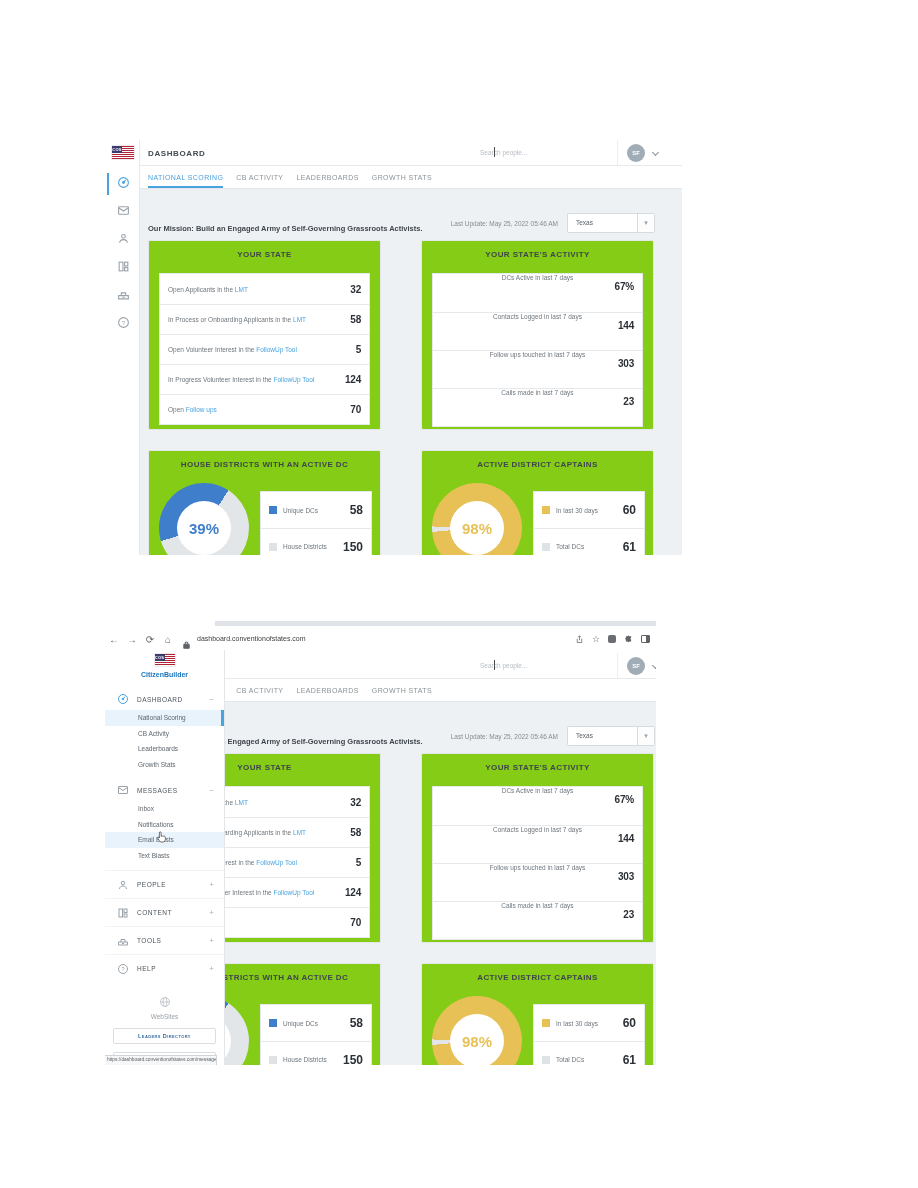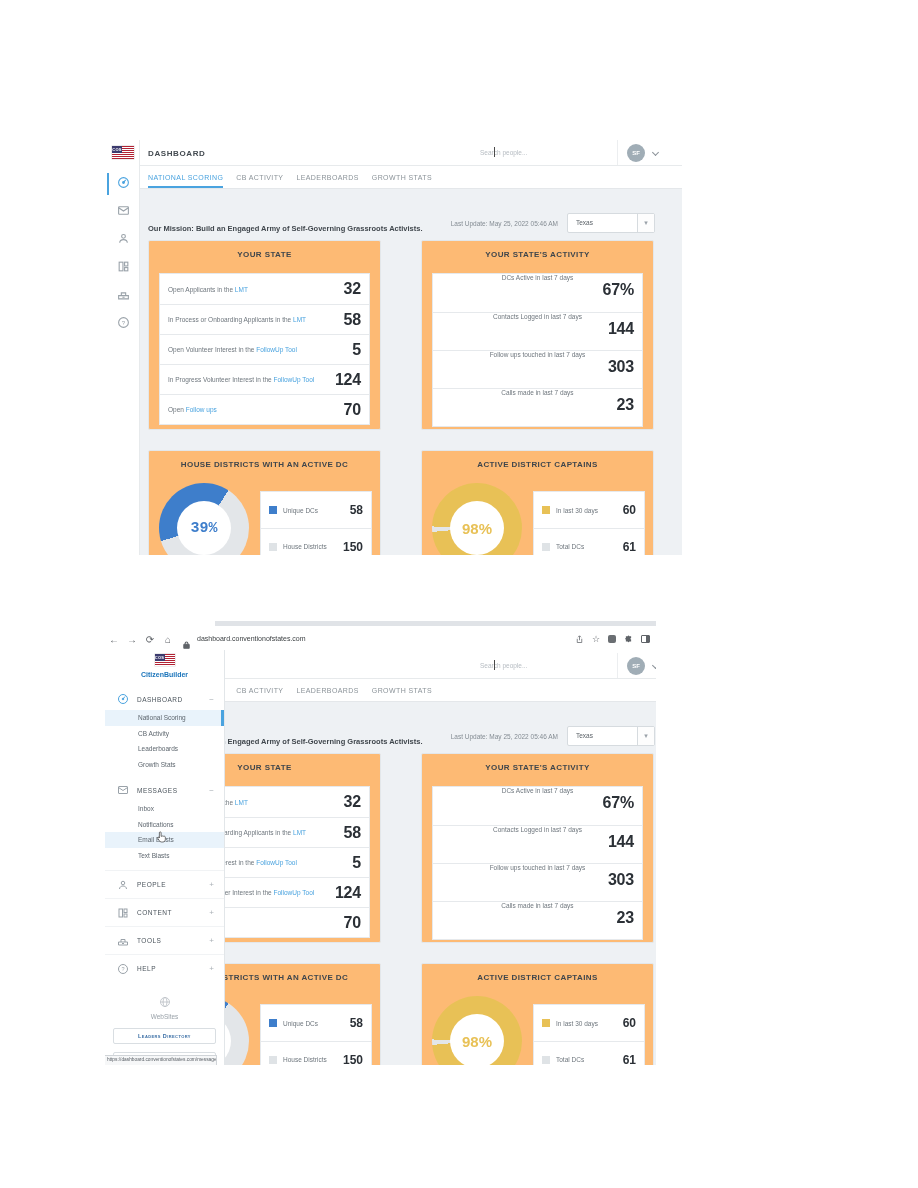--- a/index.html
+++ b/index.html
@@ -32,35 +32,35 @@
   .tab.active { color:#4aa3df; border-bottom-color:#4aa3df; }
   .content { position:absolute; left:0; right:0; top:23px; bottom:0; background:#eef1f4; padding:0 27px 0 8px; }
   .mission { margin-top:17px; height:27px; display:flex; align-items:flex-end; }
   .mission-text { font-size:7.5px; font-weight:700; color:#40474d; }
   .mission-right { margin-left:auto; display:flex; align-items:center; gap:9px; }
   .last-update { font-size:6.5px; color:#848c93; }
   .state-select { position:relative; width:88px; height:20px; background:#fff; border:1px solid #d6dbdf; border-radius:2px; font-size:6.5px; color:#5a6167; line-height:18px; padding-left:8px; }
   .state-select .sel-arrow { position:absolute; right:0; top:0; bottom:0; width:17px; border-left:1px solid #d6dbdf; color:#9aa2a9; font-size:7px; display:flex; align-items:center; justify-content:center; background:#fdfdfd; }
   .cards { display:flex; gap:40px; margin-top:7px; }
   .cards.second { margin-top:20px; }
-  .card { position:relative; width:233px; height:190px; background:#fdba74; border:1px solid #e3e7ea; border-radius:2px; }
+  .card { position:relative; width:233px; height:190px; background:#84cc16; border:1px solid #e3e7ea; border-radius:2px; }
   .card-title { text-align:center; margin-top:9px; font-size:8px; font-weight:700; letter-spacing:0.4px; color:#3f464c; }
   .rows-box { position:absolute; left:10px; right:10px; top:32px; border:1px solid #e6e9ec; background:#fff; }
   .krow { display:flex; align-items:center; padding:0 8px; border-top:1px solid #e6e9ec; }
   .krow:first-child { border-top:none; }
   .krow.h30 { height:30px; }
   .krow.h38 { height:38px;flex-direction:column; }
   .klbl { font-size:6.5px; color:#6e767d; }
   .klbl a { color:#4aa3df; text-decoration:none; }
-  .kval { margin-left:auto; font-size:16px; font-weight:700; color:#2b3036; letter-spacing:-0.2px; }
+  .kval { margin-left:auto; font-size:10px; font-weight:700; color:#2b3036; letter-spacing:-0.2px; }
   .donut { position:absolute; left:10px; top:32px; width:90px; height:90px; border-radius:50%; }
   .donut.blue { background:conic-gradient(from 253deg,#3e7ecb 0deg 140deg,#e3e6e9 140deg 360deg); }
   .donut.yellow { background:conic-gradient(from 272deg,#e8c156 0deg 353deg,#e3e6e9 353deg 360deg); }
   .donut .hole { position:absolute; left:18px; top:18px; width:54px; height:54px; border-radius:50%; background:#fff; display:flex; align-items:center; justify-content:center; font-size:15px; font-weight:700; }
-  .donut.blue .hole { color:#3e7ecb;font-family:Liberation Mono, monospace; }
+  .donut.blue .hole { color:#3e7ecb; }
   .donut.yellow .hole { color:#e8c156; }
   .legend { position:absolute; right:8px; top:40px; width:112px; border:1px solid #e6e9ec; background:#fff; }
   .leg-row { display:flex; align-items:center; height:36px; padding:0 8px; border-top:1px solid #e6e9ec; }
   .leg-row:first-child { border-top:none; }
   .swatch { width:8px; height:8px; margin-right:6px; flex:none; }
   .leg-lbl { font-size:6.5px; color:#6e767d; }
   .leg-val { margin-left:auto; font-size:12px; font-weight:700; color:#2b3036; }
 
   
   .tabstrip { position:absolute; left:0; top:4px; right:0; height:5px; background:#e0e3e7; }

